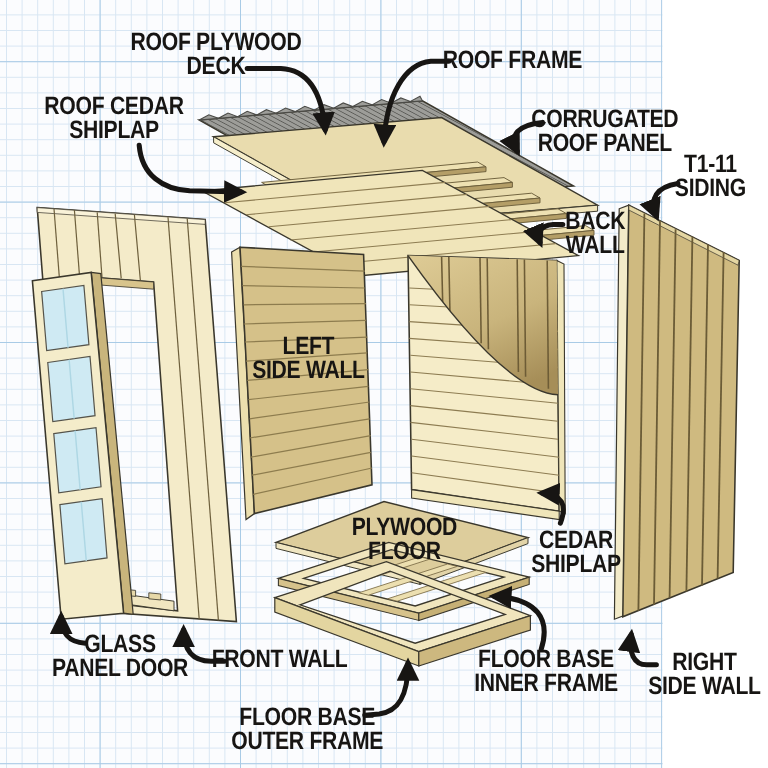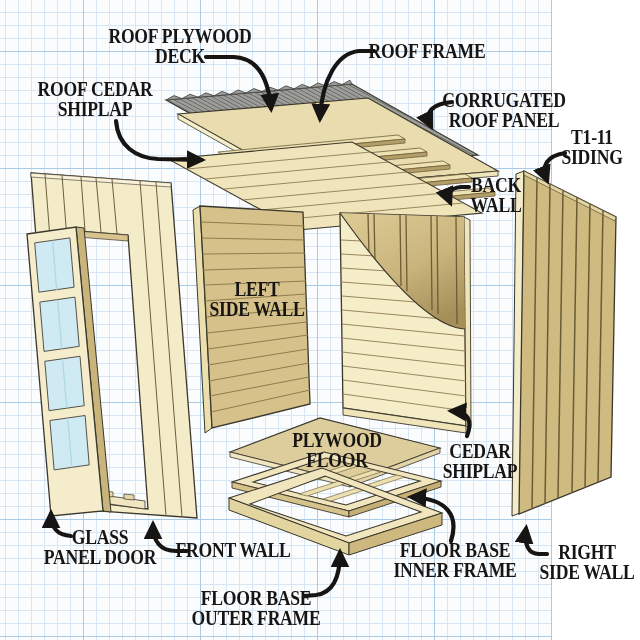--- a/index.html
+++ b/index.html
@@ -7,21 +7,20 @@
   .paper{
     position:relative;width:552px;height:640px;
     background-color:#fbfcfe;
     background-image:
       linear-gradient(to right,#a9cbe6 1px,transparent 1px),
       linear-gradient(to bottom,#a9cbe6 1px,transparent 1px),
       linear-gradient(to right,#d8e6f3 1px,transparent 1px),
       linear-gradient(to bottom,#d8e6f3 1px,transparent 1px);
     background-size:117px 117px,117px 117px,13px 13px,13px 13px;
     background-position:83px 0,0 51px,5px 0,0 12px;
-    font-family:Liberation Serif, serif;
   }
   svg.scene{position:absolute;left:0;top:0;}
   .label{
     position:absolute;color:#171513;font-weight:bold;font-size:21px;line-height:20px;
     text-align:center;white-space:nowrap;transform:translate(-50%,-50%) scaleX(.84);
     letter-spacing:-.3px;
   }
 </style>
 </head>
 <body>

